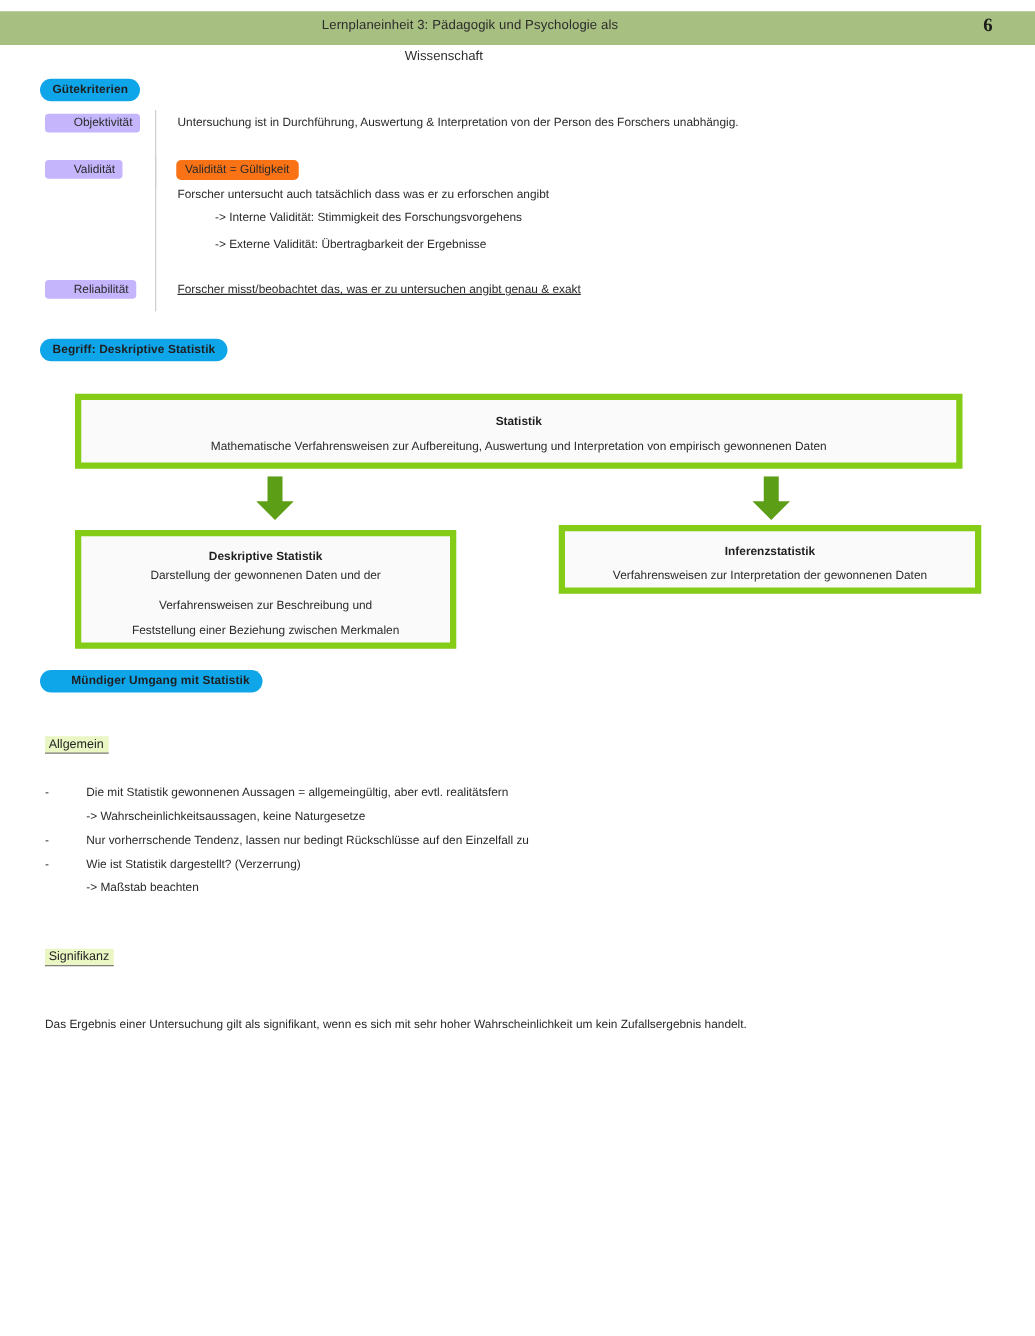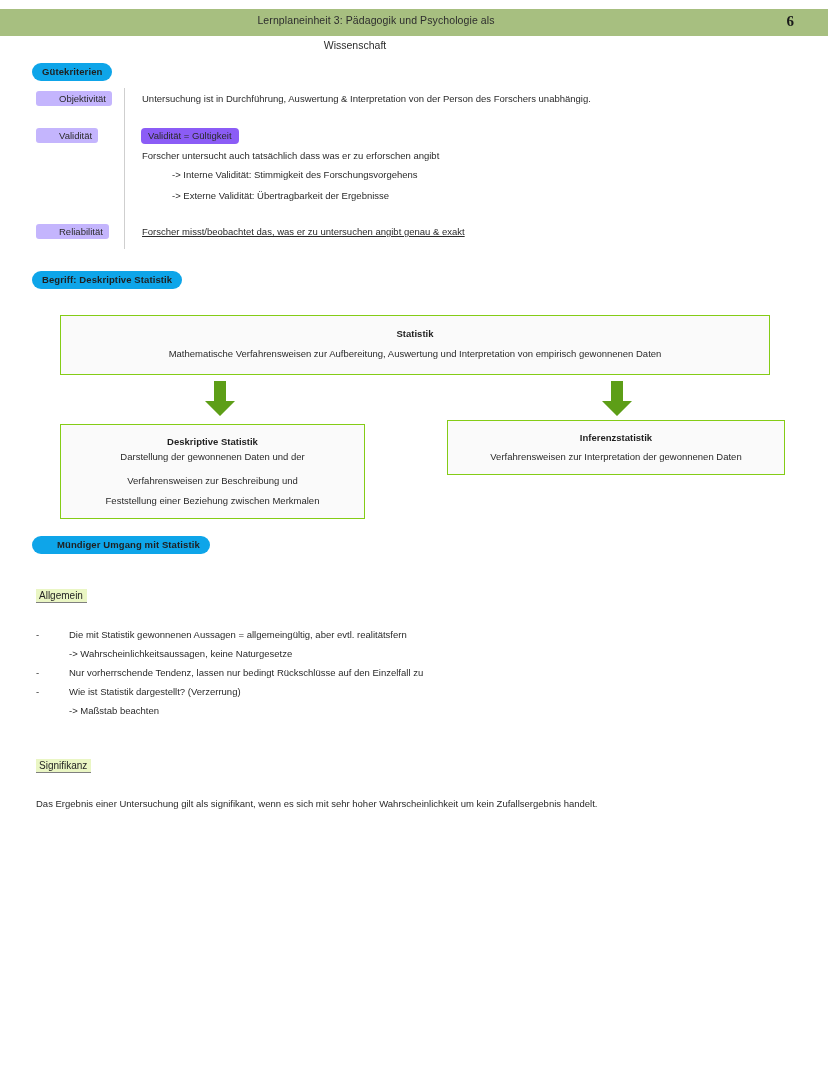--- a/index.html
+++ b/index.html
@@ -87,32 +87,32 @@
 
   .crit-text {
     position: absolute;
     font-size: 9.5px;
     color: #2a2a2a;
     white-space: nowrap;
   }
 
   .inline-chip {
     position: absolute;
-    background: #8b5cf6;
+    background: #f97316;
     border-radius: 4px;
     padding: 2px 7px 3px 7px;
     font-size: 9.5px;
     color: #2a2a2a;
     white-space: nowrap;
   }
 
   
   .dbox {
     position: absolute;
-    border: 1px solid #84cc16;
+    border: 5px solid #84cc16;
     background: #fafafa;
     box-sizing: border-box;
   }
   .dbox-title {
     font-size: 9.5px;
     font-weight: bold;
     color: #1f1f1f;
     text-align: center;
   }
   .dbox-body {
@@ -155,20 +155,21 @@
     position: absolute;
     font-size: 9.5px;
     color: #2a2a2a;
     white-space: nowrap;
   }
   .para {
     position: absolute;
     font-size: 9.5px;
     color: #2a2a2a;
     white-space: nowrap;
+    margin-top: 16px;
   }
 </style>
 </head>
 <body>
 
 <div class="header-band"></div>
 <div class="header-title">Lernplaneinheit 3: Pädagogik und Psychologie als</div>
 <div class="header-title-line2">Wissenschaft</div>
 <div class="page-number">6</div>
 

